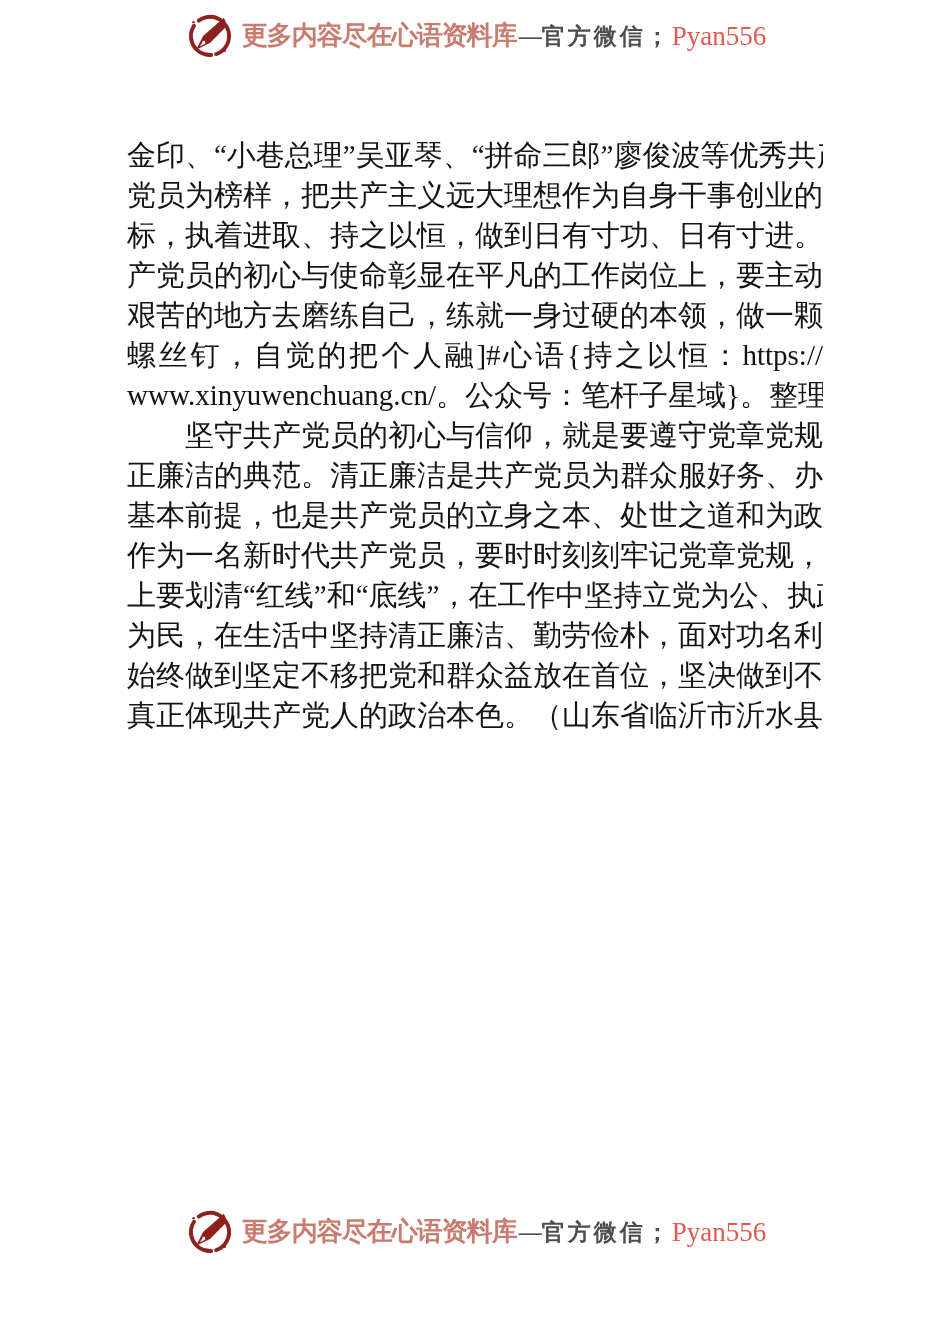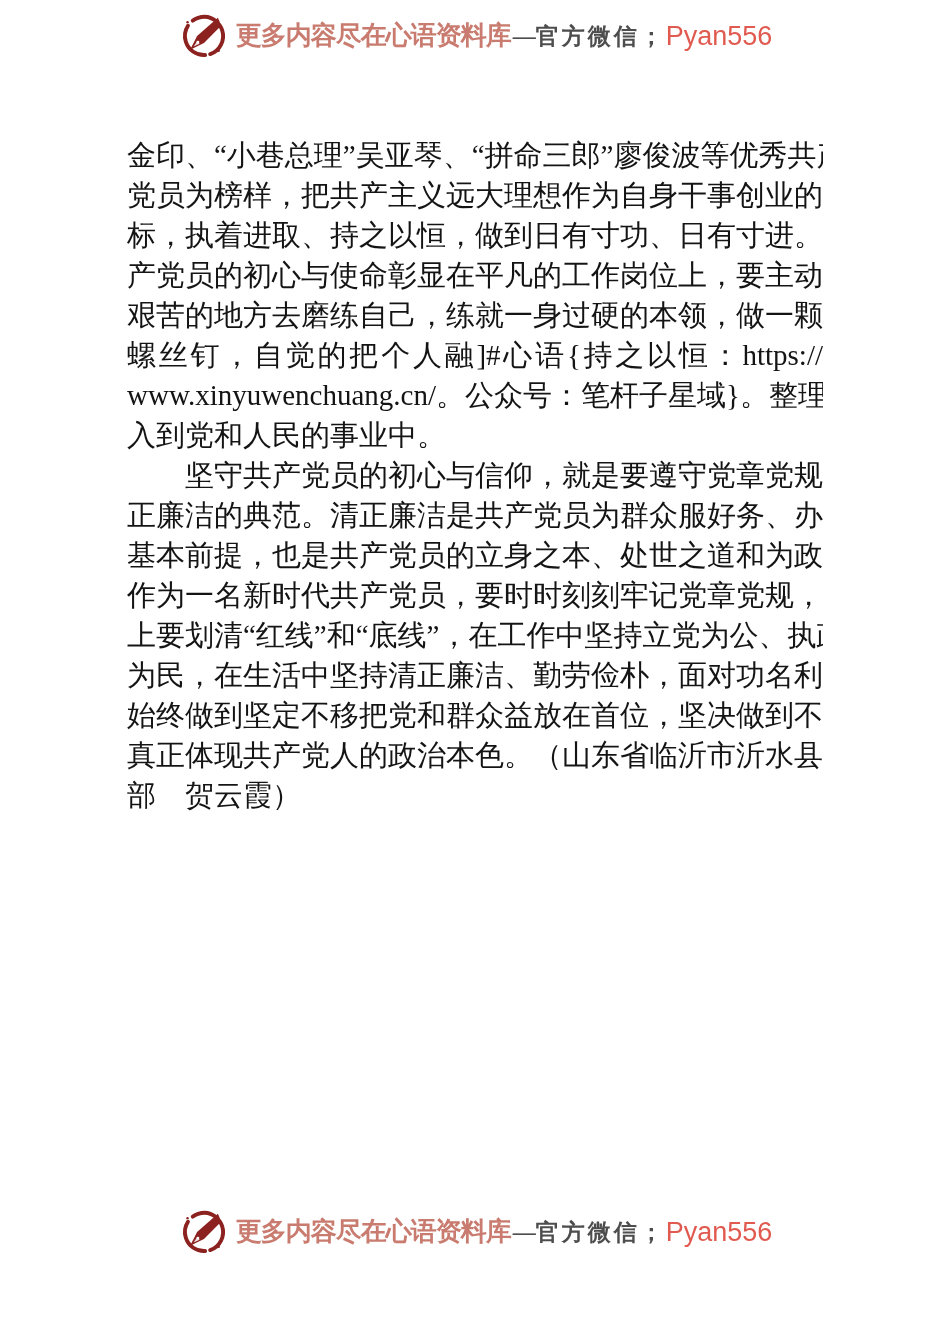--- a/index.html
+++ b/index.html
@@ -36,21 +36,21 @@
     color: #4d4d4d;
     font-size: 23px;
     font-weight: bold;
     line-height: 1;
   }
   .sep { margin-left: 2px; }
   .wechat-label { letter-spacing: 3px; font-family: Liberation Serif, serif; }
   .wechat-id {
     color: #e05a50;
     font-size: 27px;
-    font-family: Liberation Sans, sans-serif;
+    font-family: Liberation Serif, serif;
     line-height: 1;
   }
   
   .doc {
     position: absolute;
     top: 135px;
     left: 127px;
     width: 696px;
     font-size: 29px;
     line-height: 40px;
@@ -93,32 +93,30 @@
 
   <div class="doc">
     <div class="para">
       <div class="line">金印、“小巷总理”吴亚琴、“拼命三郎”廖俊波等优秀共产</div>
       <div class="line">党员为榜样，把共产主义远大理想作为自身干事创业的奋斗目</div>
       <div class="line">标，执着进取、持之以恒，做到日有寸功、日有寸进。要把共</div>
       <div class="line">产党员的初心与使命彰显在平凡的工作岗位上，要主动走到最</div>
       <div class="line">艰苦的地方去磨练自己，练就一身过硬的本领，做一颗有用的</div>
       <div class="line">螺丝钉，自觉的把个人融]#心语{持之以恒：https://</div>
       <div class="line">www.xinyuwenchuang.cn/。公众号：笔杆子星域}。整理汇总。</div>
-      <div class="line last">入到党和人民的事业中。</div>
     </div>
     <div class="para">
       <div class="line indent">坚守共产党员的初心与信仰，就是要遵守党章党规，做清</div>
       <div class="line">正廉洁的典范。清正廉洁是共产党员为群众服好务、办好事的</div>
       <div class="line">基本前提，也是共产党员的立身之本、处世之道和为政之要。</div>
       <div class="line">作为一名新时代共产党员，要时时刻刻牢记党章党规，在思想</div>
       <div class="line">上要划清“红线”和“底线”，在工作中坚持立党为公、执政</div>
       <div class="line">为民，在生活中坚持清正廉洁、勤劳俭朴，面对功名利益时，</div>
       <div class="line">始终做到坚定不移把党和群众益放在首位，坚决做到不越线，</div>
       <div class="line">真正体现共产党人的政治本色。（山东省临沂市沂水县委组织</div>
-      <div class="line last">部　贺云霞）</div>
     </div>
   </div>
 
   <div class="banner footer">
     <span class="logo">
       <svg viewBox="0 0 60 60" xmlns="http://www.w3.org/2000/svg">
         <g transform="rotate(-18 30 30)">
           <circle cx="30" cy="30" r="22" fill="none" stroke="#8c2220" stroke-width="4.5" stroke-dasharray="34 6 48 8 30 5" stroke-linecap="round"></circle>
         </g>
         <path d="M46 9 L22 30 L14 46 L30 38 L50 18 Z" fill="#8c2220"></path>

